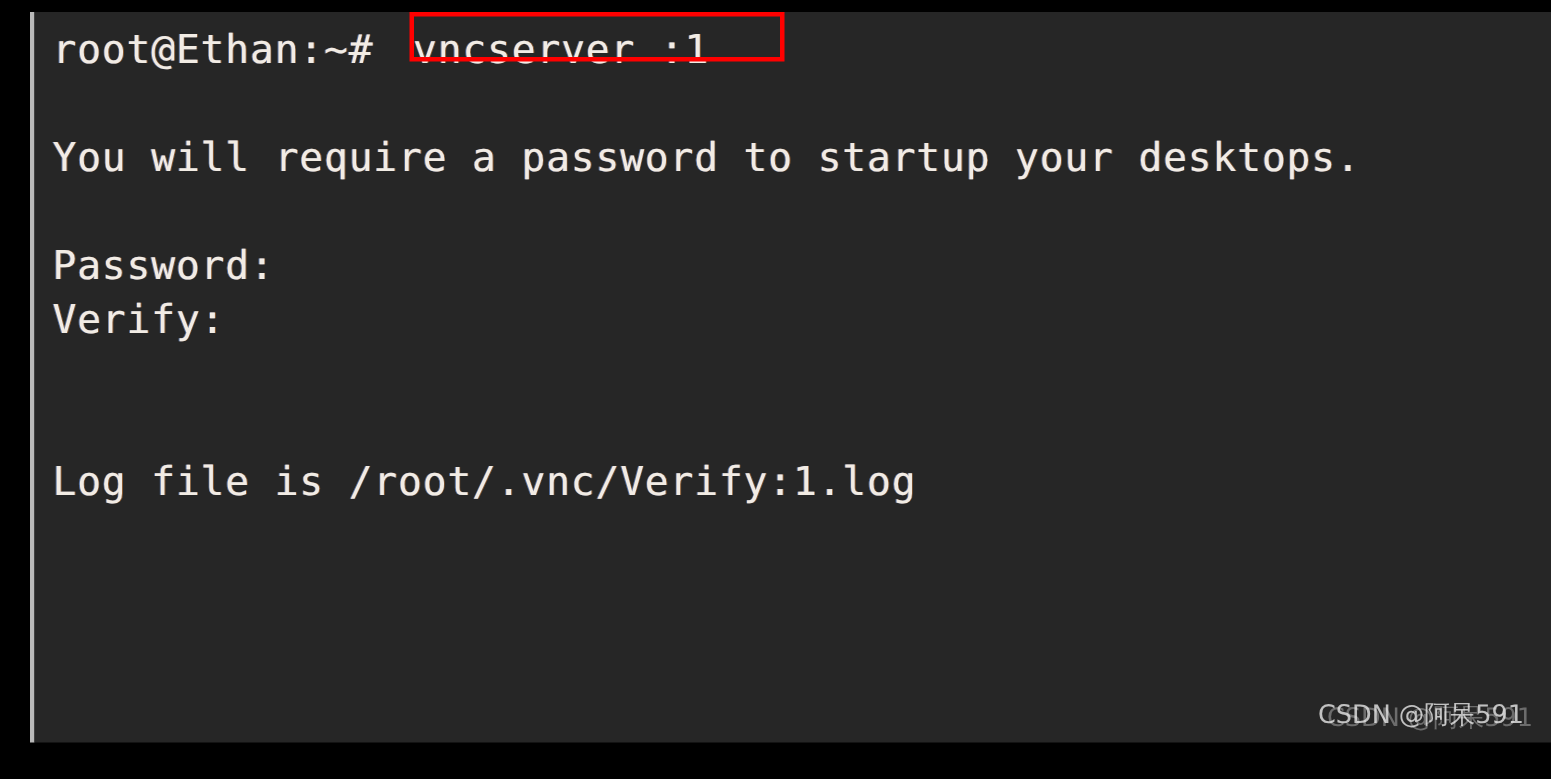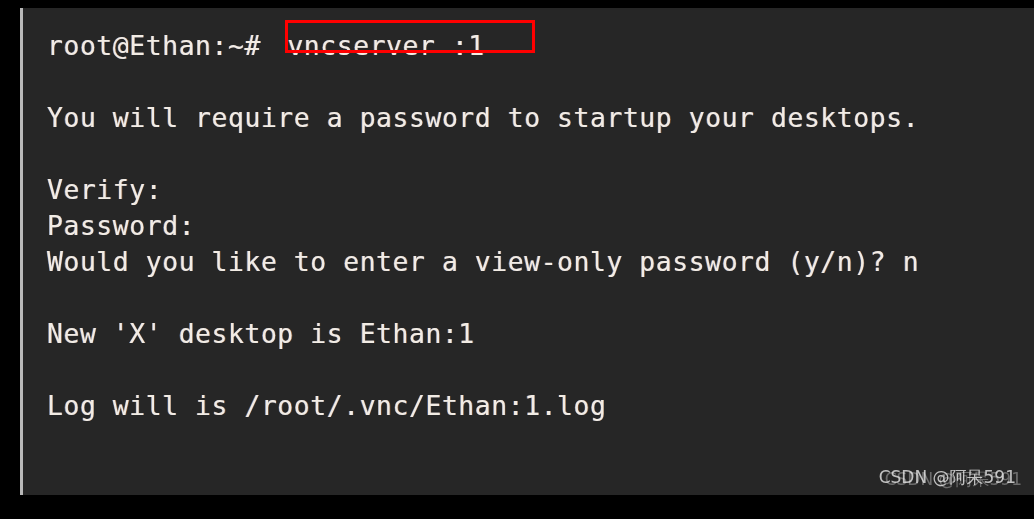--- a/index.html
+++ b/index.html
@@ -41,21 +41,21 @@
     height: 487px;
     background: #262626;
     overflow: hidden;
   }
 
   #terminal-output {
     position: absolute;
     left: 8px;
     top: 4px;
     right: 0;
-    margin: 16px;
+    margin: 4px;
     padding: 0;
     list-style: none;
   }
 
   .term-line {
     height: 36px;
     line-height: 36px;
     font-size: 26.5px;
     letter-spacing: 0.5px;
     color: #f2ece4;
@@ -123,27 +123,25 @@
 
   <div id="terminal">
 
     <div id="terminal-output">
 
       <div class="term-line" id="prompt-line"><span>root@Ethan:~# </span><span id="highlighted-command">vncserver :1</span><span id="command-highlight-box"></span></div>
 
       <div class="term-line blank"></div>
       <div class="term-line">You will require a password to startup your desktops.</div>
       <div class="term-line blank"></div>
+      <div class="term-line">Password:</div>
       <div class="term-line">Verify:</div>
-      <div class="term-line">Password:</div>
-      <div class="term-line">Would you like to enter a view-only password (y/n)? n</div>
       <div class="term-line blank"></div>
-      <div class="term-line">New 'X' desktop is Ethan:1</div>
       <div class="term-line blank"></div>
-      <div class="term-line">Log will is /root/.vnc/Ethan:1.log</div>
+      <div class="term-line">Log file is /root/.vnc/Verify:1.log</div>
 
     </div>
 
     <div id="watermark">
       <div class="watermark-text shadow-copy">CSDN @阿呆591</div>
       <div class="watermark-text">CSDN @阿呆591</div>
     </div>
 
   </div>
 </div>

